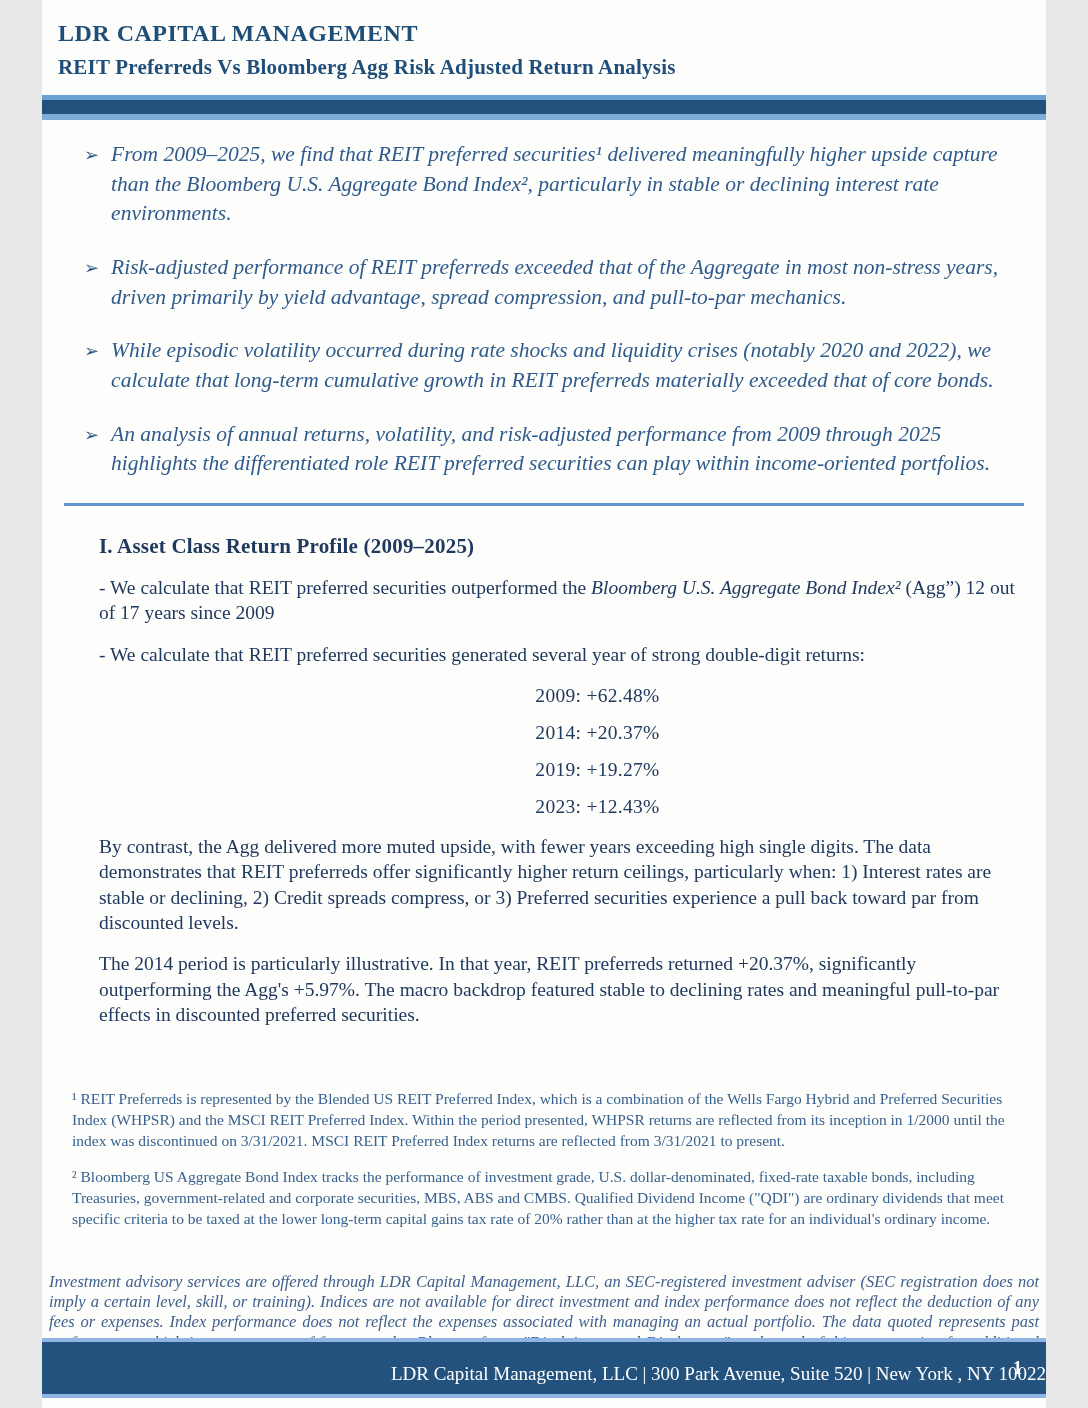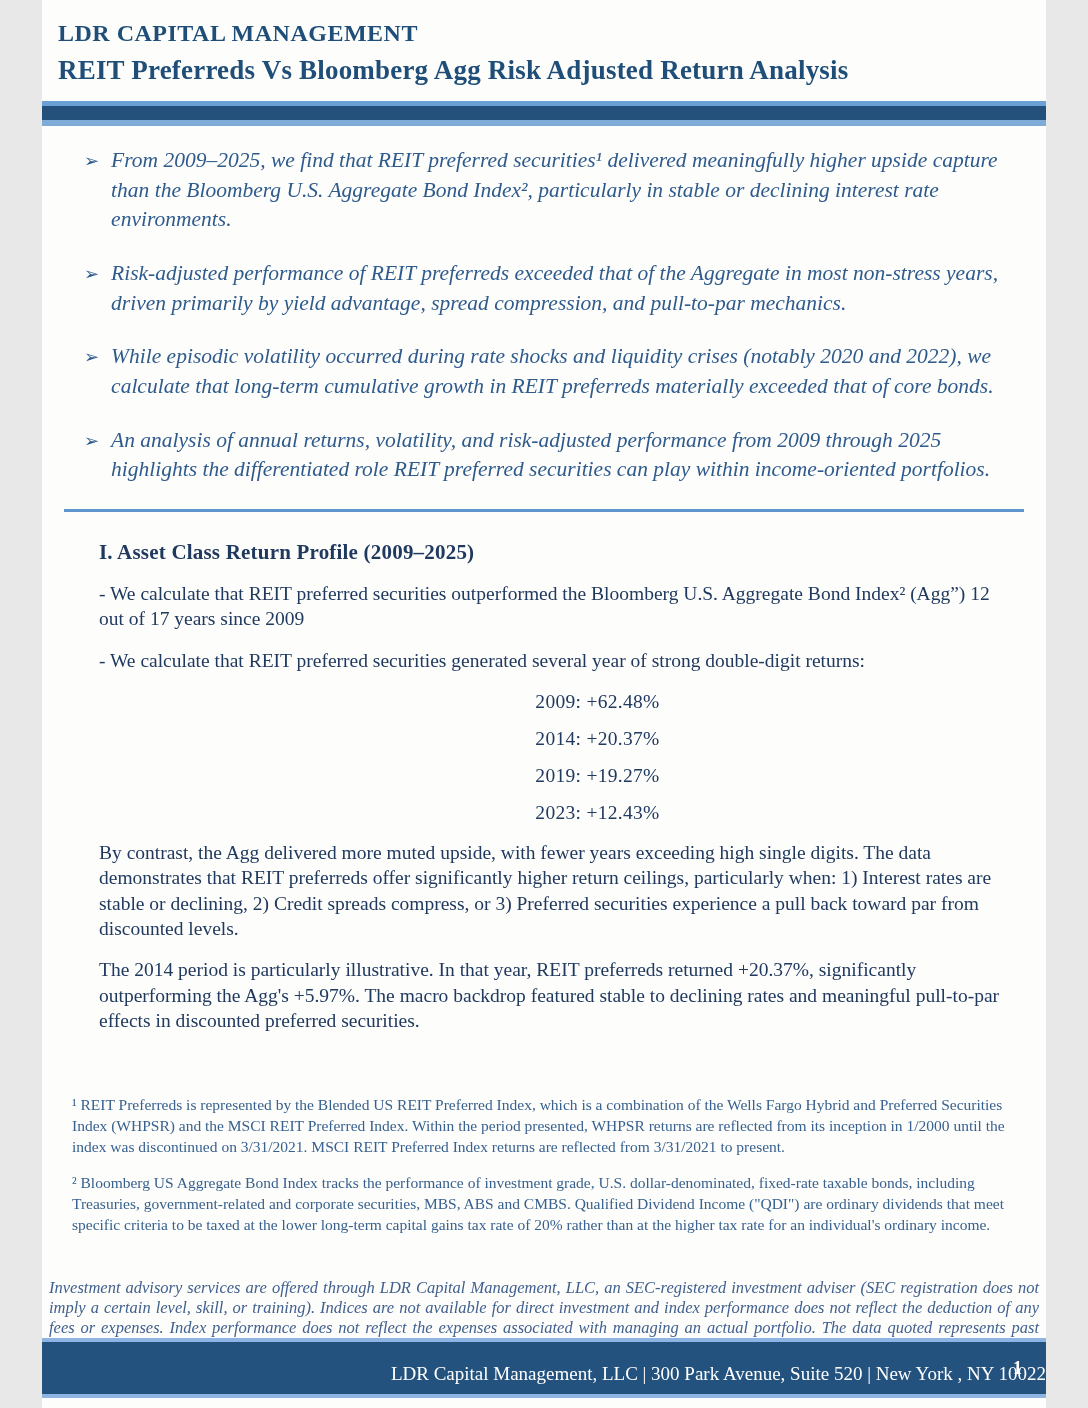--- a/index.html
+++ b/index.html
@@ -27,21 +27,21 @@
     overflow:hidden;
     box-sizing:border-box;
   }
   
   .hdr{padding:20px 24px 0 16px;}
   .company{
     font-size:24px;font-weight:bold;color:var(--dark-blue);
     letter-spacing:.5px;
   }
   .doc-title{
-    font-size:27px;font-weight:bold;color:var(--dark-blue);
+    font-size:21px;font-weight:bold;color:var(--dark-blue);
     margin-top:8px;letter-spacing:.2px;
   }
   
   .band{
     margin-top:15px;height:14px;background:var(--band-dark);
     border-top:5px solid var(--band-light-top);
     border-bottom:6px solid var(--band-light-bottom);
   }
   
   .exec-heading{
@@ -66,21 +66,21 @@
   }
   
   .main{margin:28px 28px 0 57px;color:var(--body-text);}
   .sec-heading{
     font-size:21px;font-weight:bold;color:var(--body-text);
     margin:0 0 4px 0;letter-spacing:.2px;
   }
   .body-p{
     font-size:19.5px;line-height:1.3;margin:16px 0 0 0;
   }
-  .body-p .it{}
+  .body-p .it{font-style:italic;}
   .returns{margin:18px 0 0 78px;}
   .ret-line{
     font-size:19.5px;color:var(--body-text);
     margin-bottom:15px;letter-spacing:.3px;text-align:center;
   }
   
   .footnotes{margin:62px 28px 0 30px;}
   .footnote{
     font-size:15.5px;line-height:1.35;color:var(--footnote-text);
     margin:0 0 15px 0;

